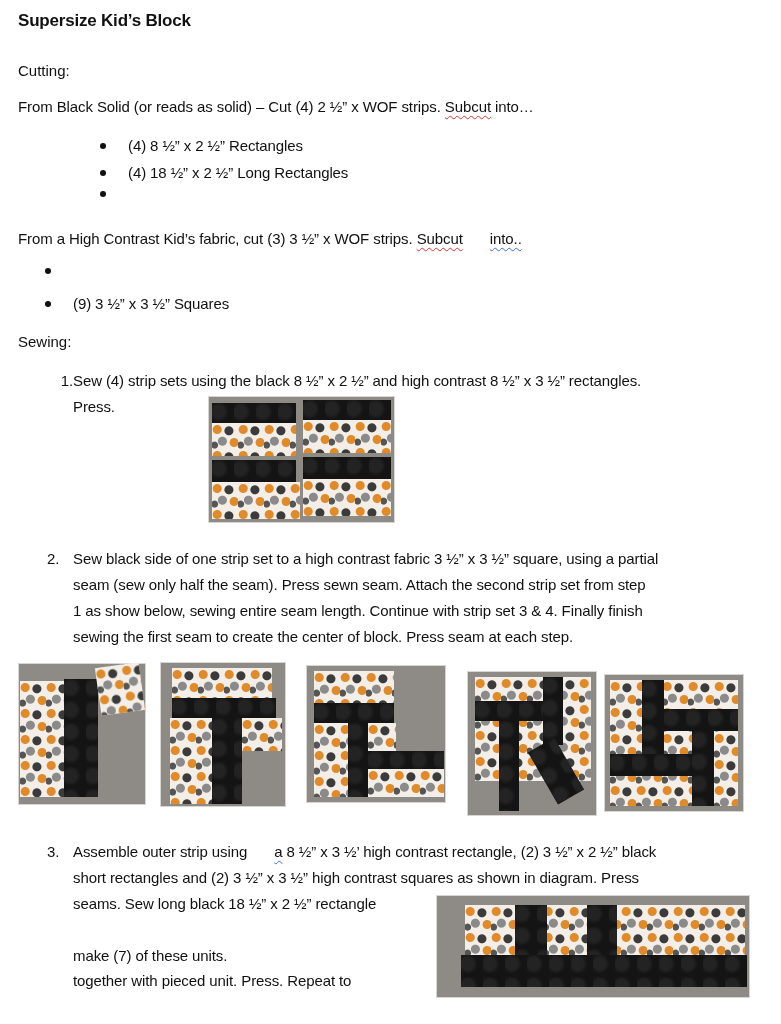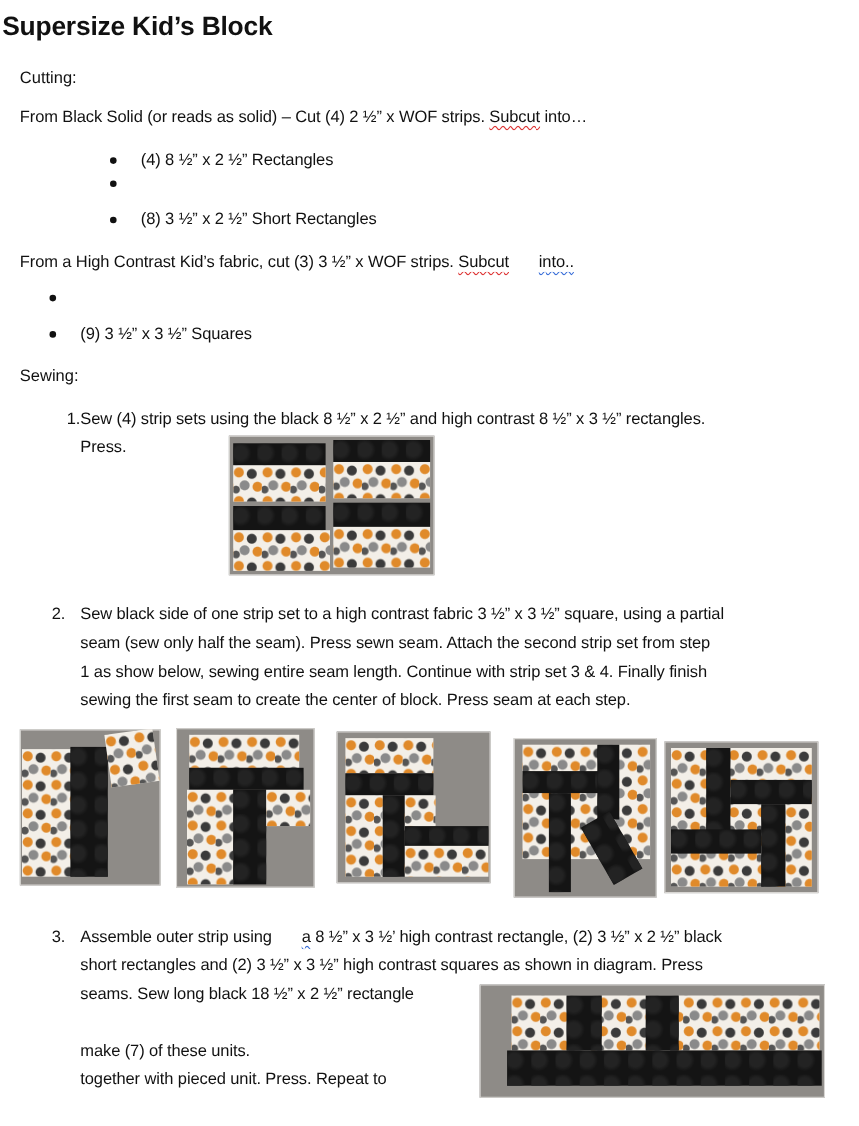--- a/index.html
+++ b/index.html
@@ -1,21 +1,21 @@
 <!DOCTYPE html>
 <html><head>
 <meta charset="utf-8">
 <style>
   html, body { margin: 0; padding: 0; background: #ffffff; }
   body {
     width: 781px; height: 1024px; position: relative; overflow: hidden;
     font-family: "Liberation Sans", sans-serif; color: #111; font-size: 15px;
   }
   .abs { position: absolute; white-space: nowrap; }
-  .title { left: 2px; top: 11px; font-size: 24px; font-weight: bold; letter-spacing: -0.2px; }
+  .title { left: 18px; top: 11px; font-size: 17px; font-weight: bold; letter-spacing: -0.2px; }
   .heading { font-weight: normal; font-size: 15px; }
   .para { font-size: 15px; letter-spacing: -0.1px; }
   .bullet-row { display: flex; align-items: center; }
   .bullet { width: 6px; height: 6px; border-radius: 50%; background: #111; display: inline-block; }
   .spell-red { text-decoration: underline wavy #d33; text-underline-offset: 3px; text-decoration-thickness: 1px; }
   .spell-blue { text-decoration: underline wavy #3a6fd8; text-underline-offset: 3px; text-decoration-thickness: 1px; padding-left: 23px; }
   .num { display: inline-block; width: 26px; }
 
   
   .photo { position: absolute; background: #8e8b87; overflow: hidden; box-shadow: 0 0 0 1px #d8d6d3 inset; }
@@ -44,24 +44,24 @@
   <div class="abs para" style="left:18px; top:98px;">
     <span>From Black Solid (or reads as solid) – Cut (4) 2 ½” x WOF strips.  </span><span class="spell-red">Subcut</span><span> into…</span>
   </div>
 
   <div class="abs para bullet-row" style="left:100px; top:137px;">
     <span class="bullet"></span>
     <span style="margin-left:22px;">(4) 8 ½” x 2 ½” Rectangles</span>
   </div>
   <div class="abs para bullet-row" style="left:100px; top:164px;">
     <span class="bullet"></span>
+    <span style="margin-left:22px;">(4) 18 ½” x 2 ½” Long Rectangles</span>
   </div>
   <div class="abs para bullet-row" style="left:100px; top:191px;">
     <span class="bullet"></span>
-    <span style="margin-left:22px;">(8) 3 ½” x 2 ½” Short Rectangles</span>
   </div>
 
   <div class="abs para" style="left:18px; top:230px;">
     <span>From a High Contrast Kid’s fabric, cut (3) 3 ½” x WOF strips.  </span><span class="spell-red">Subcut</span><span> </span><span class="spell-blue">into..</span>
   </div>
 
   <div class="abs para bullet-row" style="left:45px; top:268px;">
     <span class="bullet"></span>
   </div>
   <div class="abs para bullet-row" style="left:45px; top:295px;">

